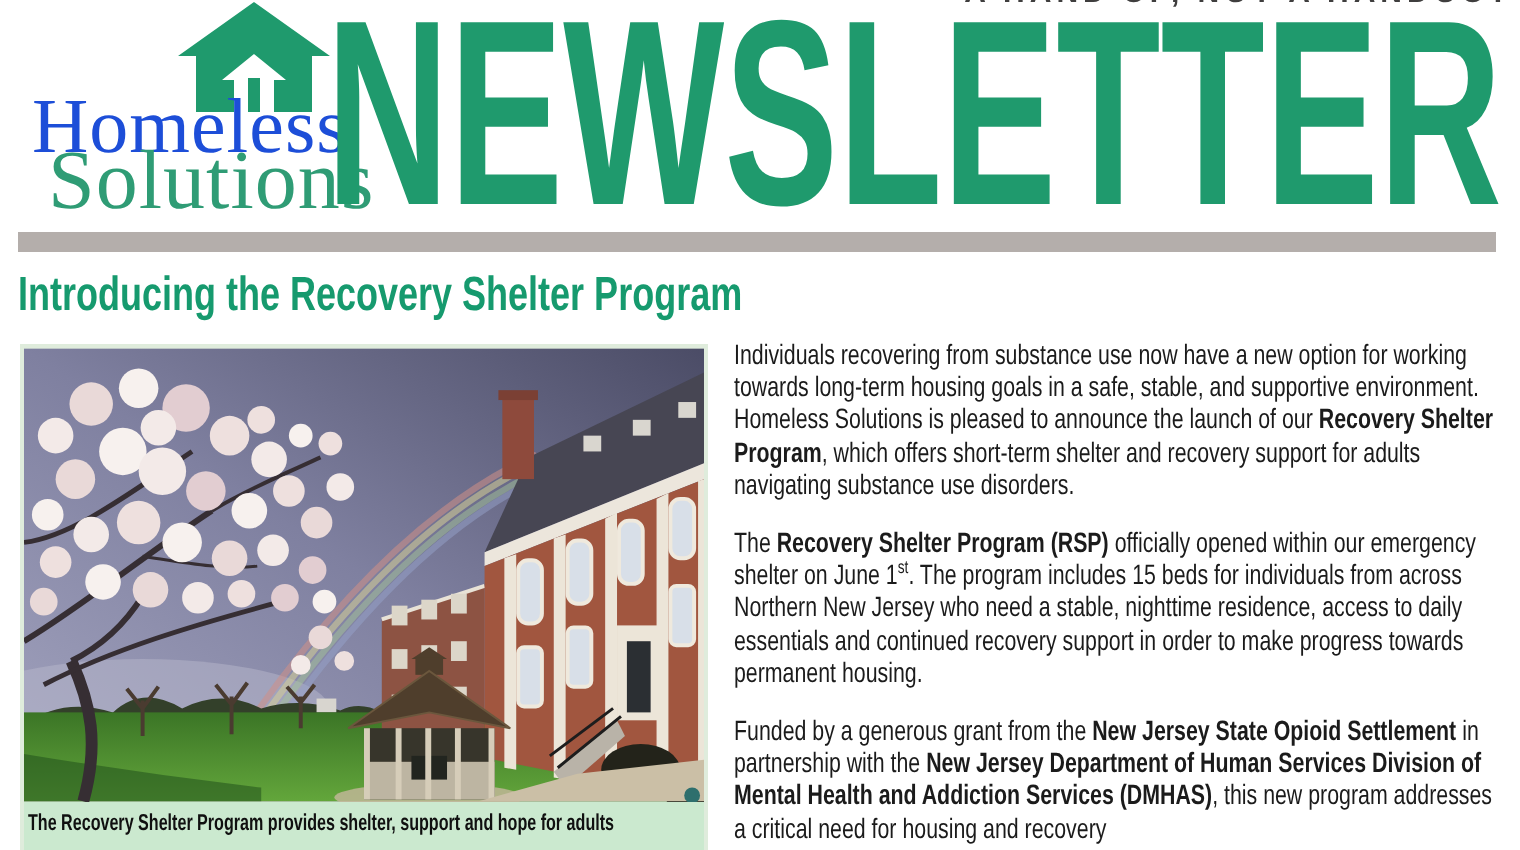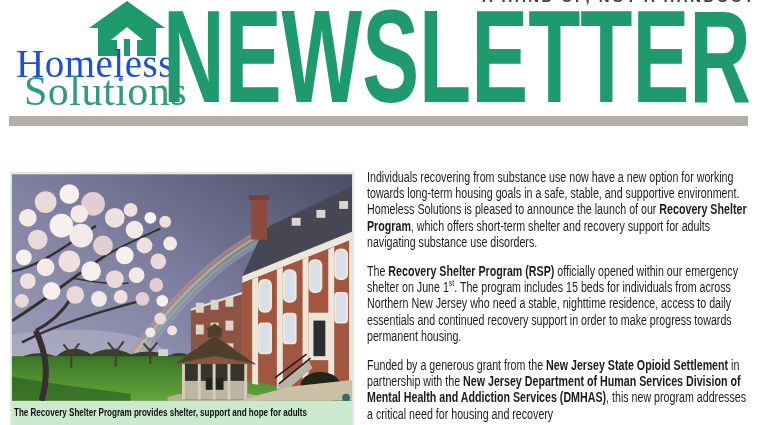--- a/index.html
+++ b/index.html
@@ -67,20 +67,23 @@
     <div class="logo-line1">Homeless</div>
     <div class="logo-line2">Solutions</div>
   </div>
 
   <svg class="masthead-title" width="592" height="102" viewBox="0 0 592 102">
     <text x="2" y="96" font-family="Liberation Sans, sans-serif" font-weight="bold" font-size="132" fill="#1f9a6d" textLength="588" lengthAdjust="spacingAndGlyphs">NEWSLETTER</text>
   </svg>
 
   <div class="divider"></div>
 
+  <div class="headline">
+    <span class="squeeze">Introducing the Recovery Shelter Program</span>
+  </div>
 
   <figure class="photo-figure">
     <svg width="340" height="227" viewBox="0 0 344 229">
       <defs>
         <linearGradient id="sky" x1="0" y1="1" x2="1" y2="0">
           <stop offset="0" stop-color="#a3a4bf"></stop>
           <stop offset=".5" stop-color="#7f80a0"></stop>
           <stop offset="1" stop-color="#4b4c66"></stop>
         </linearGradient>
         <linearGradient id="lawn" x1="0" y1="0" x2="0" y2="1">

